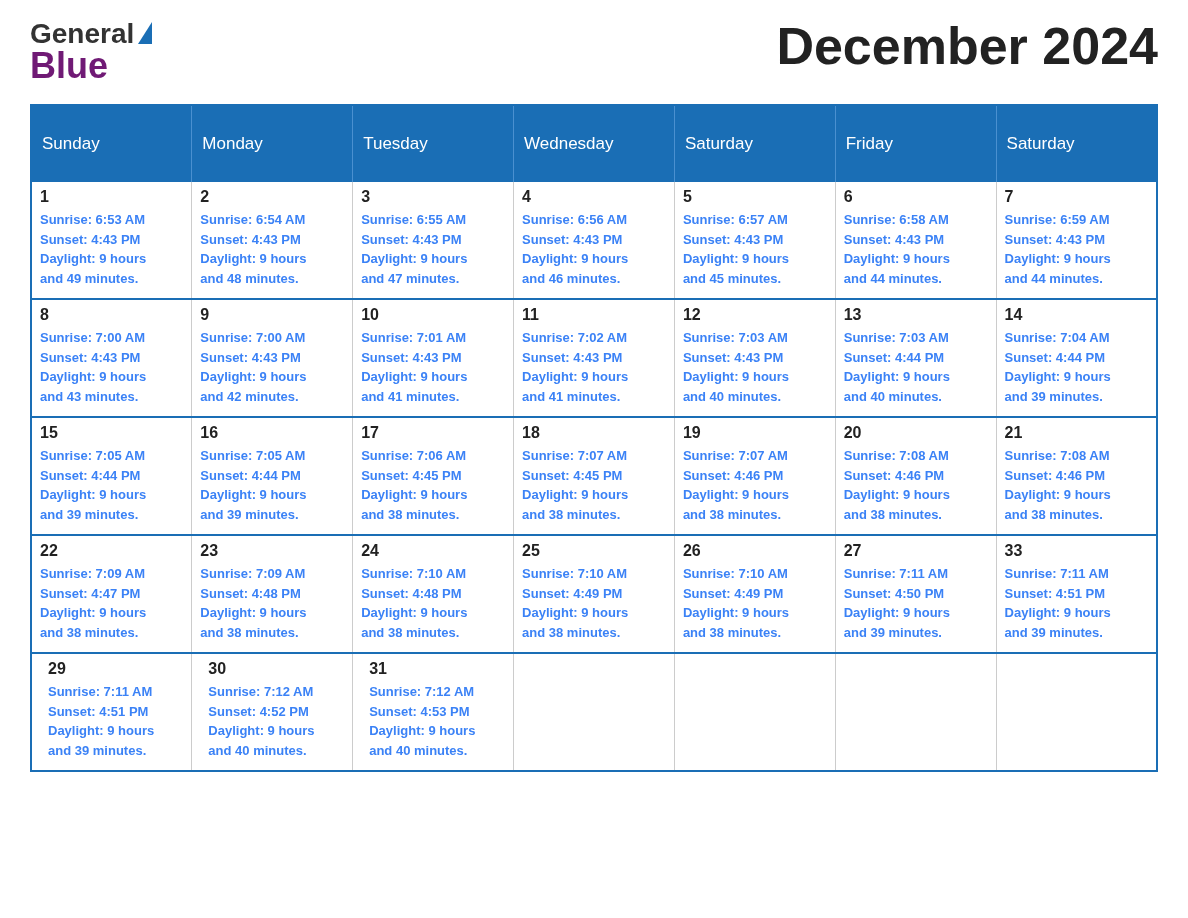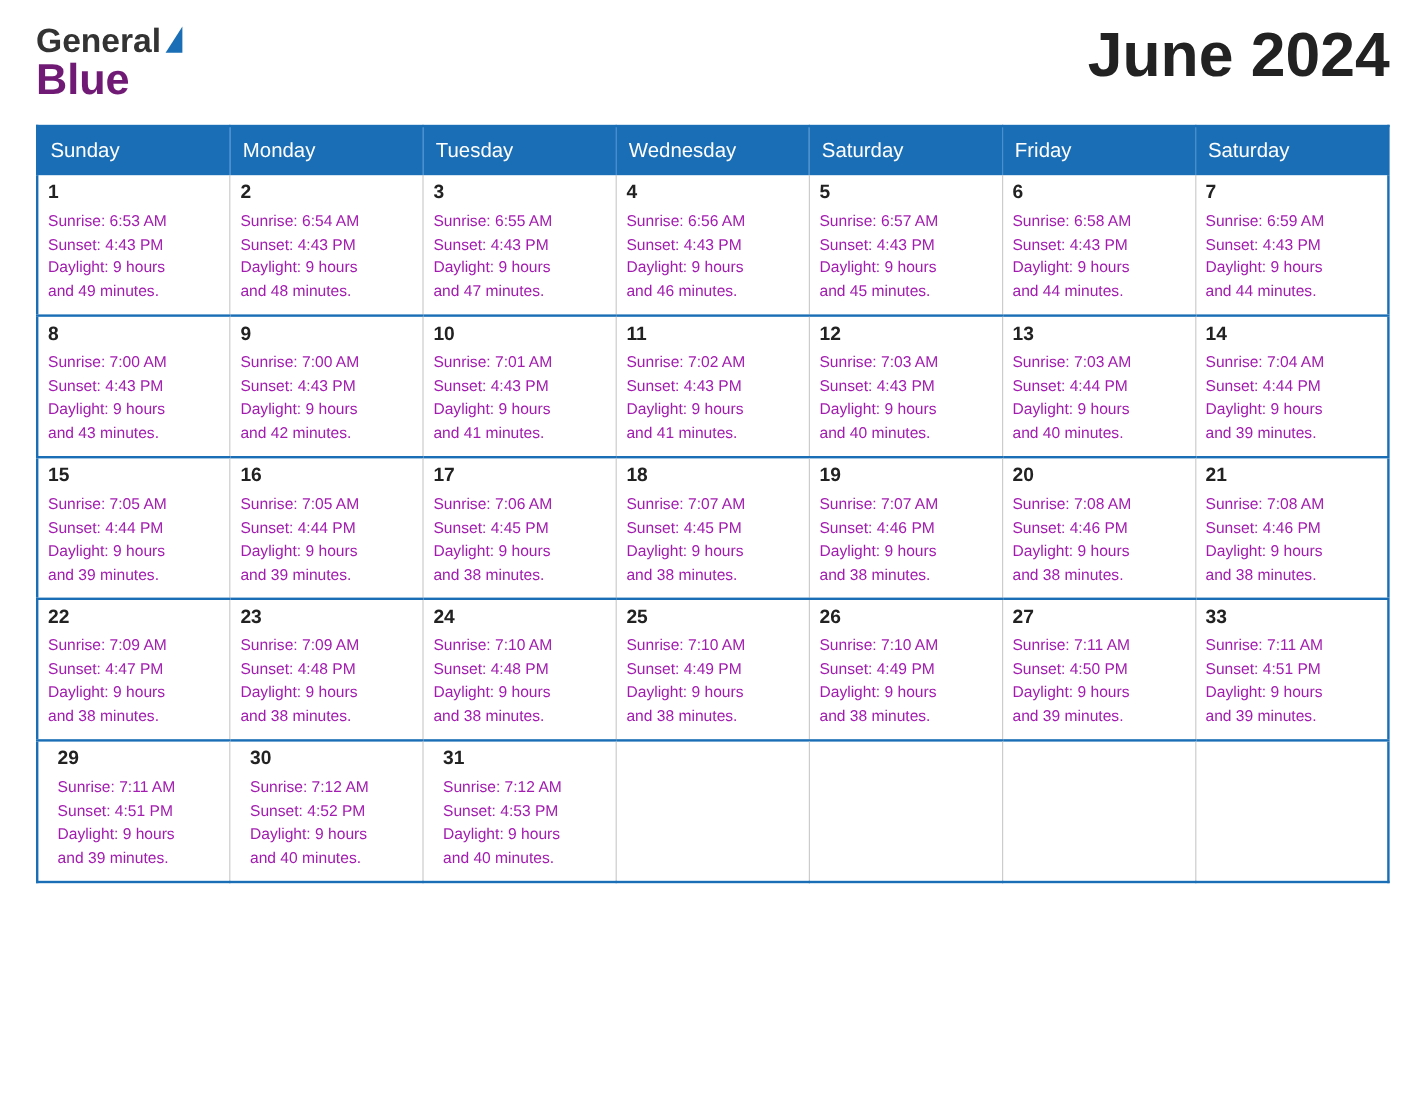--- a/index.html
+++ b/index.html
@@ -64,21 +64,21 @@
     .calendar-table {
       width: 100%;
       border-collapse: collapse;
       border: 2px solid #1a6eb5;
     }
     .calendar-table th {
       background-color: #1a6eb5;
       color: #fff;
       font-size: 17px;
       font-weight: normal;
-      padding: 10px 10px;
+      padding: 28px 10px;
       text-align: left;
       border-right: 1px solid #4a90d0;
     }
     .calendar-table th:last-child {
       border-right: none;
     }
     .calendar-table td {
       vertical-align: top;
       padding: 6px 8px 10px 8px;
       border-right: 1px solid #ccc;
@@ -97,40 +97,41 @@
     }
     .day-number {
       font-size: 16px;
       font-weight: bold;
       color: #222;
       margin-bottom: 4px;
       display: block;
     }
     .day-info {
       font-size: 13px;
-      color: #a21caf;
+      color: #3b82f6;
       line-height: 1.5;
+      font-weight: bold;
     }
     .empty-cell {
       background: #fff;
     }
   </style>
 </head>
 <body>
 
 <div class="header">
   <div class="logo">
     <div class="logo-row">
       <span class="logo-text-general">General</span>
       <div class="logo-triangle"></div>
     </div>
     <span class="logo-text-blue">Blue</span>
   </div>
   <div class="title-area">
-    <div class="month-title">June 2024</div>
+    <div class="month-title">December 2024</div>
   </div>
 </div>
 
 <table class="calendar-table">
   <thead>
     <tr>
       <th>Sunday</th>
       <th>Monday</th>
       <th>Tuesday</th>
       <th>Wednesday</th>

